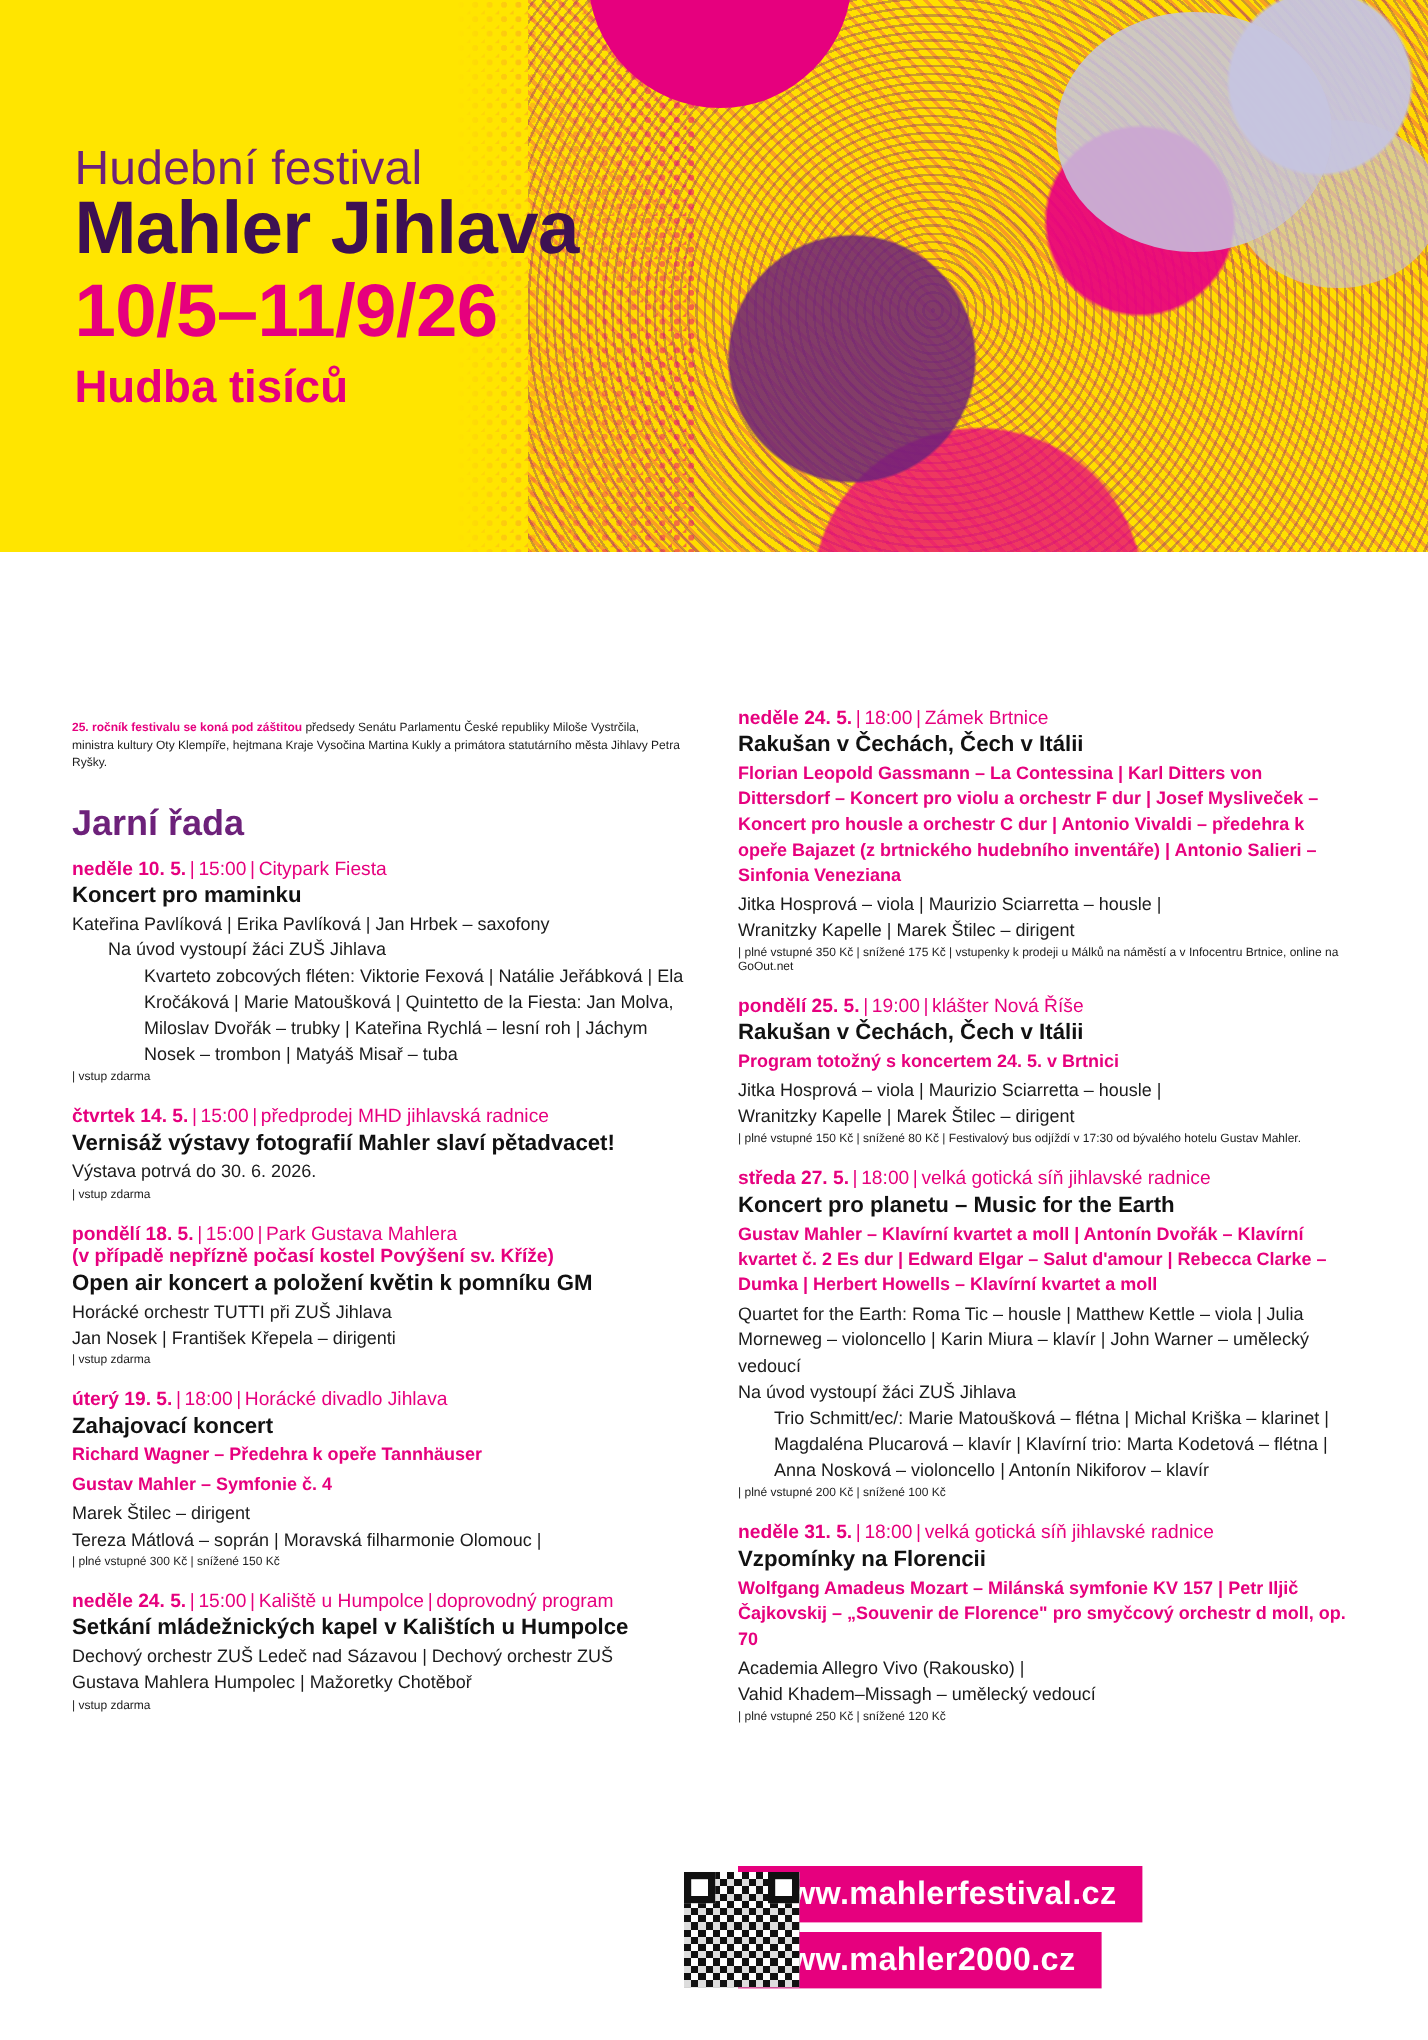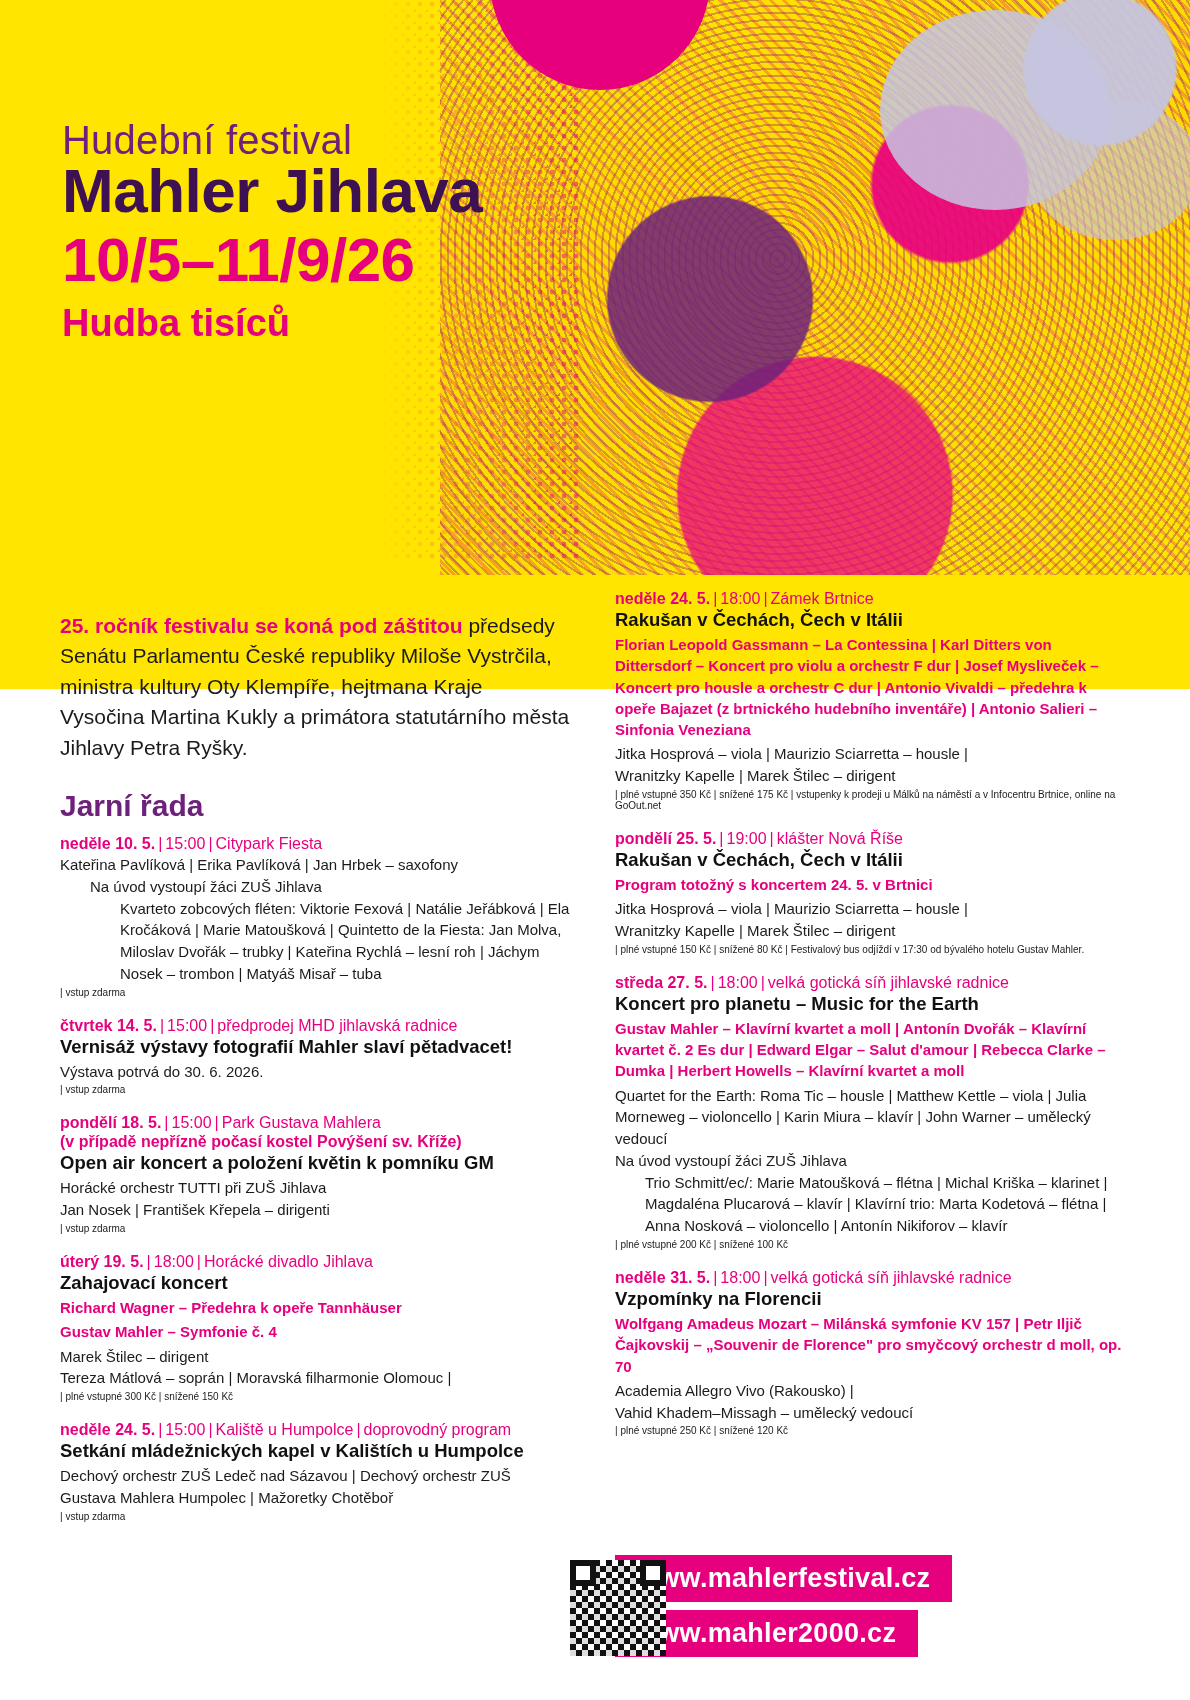--- a/index.html
+++ b/index.html
@@ -7,21 +7,21 @@
     width:1190px;height:1700px;
     font-family:"Liberation Sans", sans-serif;
     background:#ffffff;
     color:#1b1b1b;
     overflow:hidden;
   }
   .poster{position:relative;width:1190px;height:1700px;}
 
   
   .hero{
-    position:absolute;top:0;left:0;width:1190px;height:689px;
+    position:absolute;top:0;left:0;width:1190px;height:460px;
     background:#ffe500;
     overflow:hidden;
   }
   .hero-photo{
     position:absolute;top:0;left:440px;width:750px;height:575px;
     background:
       radial-gradient(circle at 68% 32%, rgba(233,0,128,.92) 0%, rgba(233,0,128,.92) 12%, rgba(255,229,0,0) 12.5%),
       radial-gradient(circle at 88% 12%, rgba(198,196,224,.95) 0%, rgba(198,196,224,.95) 9%, rgba(255,229,0,0) 9.4%),
       radial-gradient(circle at 36% 52%, rgba(109,33,122,.85) 0%, rgba(109,33,122,.85) 18%, rgba(255,229,0,0) 18.4%),
       radial-gradient(circle at 50% 86%, rgba(233,0,128,.75) 0%, rgba(233,0,128,.75) 22%, rgba(255,229,0,0) 22.4%),
@@ -58,21 +58,21 @@
   .h-sub{
     font-size:38px;color:#e6007e;font-weight:700;margin-top:8px;
   }
 
   
   .content{position:absolute;top:590px;left:0;width:1190px;}
   .col{position:absolute;top:0;}
   .col-left{left:60px;width:510px;}
   .col-right{left:615px;width:515px;}
 
-  .intro{font-size:21px;line-height:1.45;color:#1b1b1b;}
+  .intro{font-size:10px;line-height:1.45;color:#1b1b1b;}
   .intro b{color:#e6007e;}
 
   .section-title{
     color:#6d217a;font-size:30px;font-weight:700;margin:26px 0 12px;
   }
 
   .event{margin-bottom:19px;}
   .ev-line{font-size:16px;font-weight:700;color:#e6007e;margin-bottom:1px;}
   .ev-line .sep{color:#e6007e;font-weight:400;padding:0 3px;}
   .ev-line .time,.ev-line .place{font-weight:400;color:#e6007e;}
@@ -130,20 +130,21 @@
       <p class="intro">
         <b>25. ročník festivalu se koná pod záštitou</b><span> předsedy Senátu Parlamentu České republiky Miloše Vystrčila, ministra kultury Oty Klempíře, hejtmana Kraje Vysočina Martina Kukly a primátora statutárního města Jihlavy Petra Ryšky.</span>
       </p>
 
       <div class="section-title">Jarní řada</div>
 
       <div class="event">
         <div class="ev-line">
           <span>neděle 10. 5.</span><span class="sep">|</span><span class="time">15:00</span><span class="sep">|</span><span class="place">Citypark Fiesta</span>
         </div>
+        <div class="ev-title">Koncert pro maminku</div>
         <div class="ev-perf">Kateřina Pavlíková | Erika Pavlíková | Jan Hrbek – saxofony</div>
         <div class="ev-perf indent">Na úvod vystoupí žáci ZUŠ Jihlava</div>
         <div class="ev-perf indent2">Kvarteto zobcových fléten: Viktorie Fexová | Natálie Jeřábková | Ela Kročáková | Marie Matoušková | Quintetto de la Fiesta: Jan Molva, Miloslav Dvořák – trubky | Kateřina Rychlá – lesní roh | Jáchym Nosek – trombon | Matyáš Misař – tuba</div>
         <div class="price">| vstup zdarma</div>
       </div>
 
       <div class="event">
         <div class="ev-line">
           <span>čtvrtek 14. 5.</span><span class="sep">|</span><span class="time">15:00</span><span class="sep">|</span><span class="place">předprodej MHD jihlavská radnice</span>
         </div>

